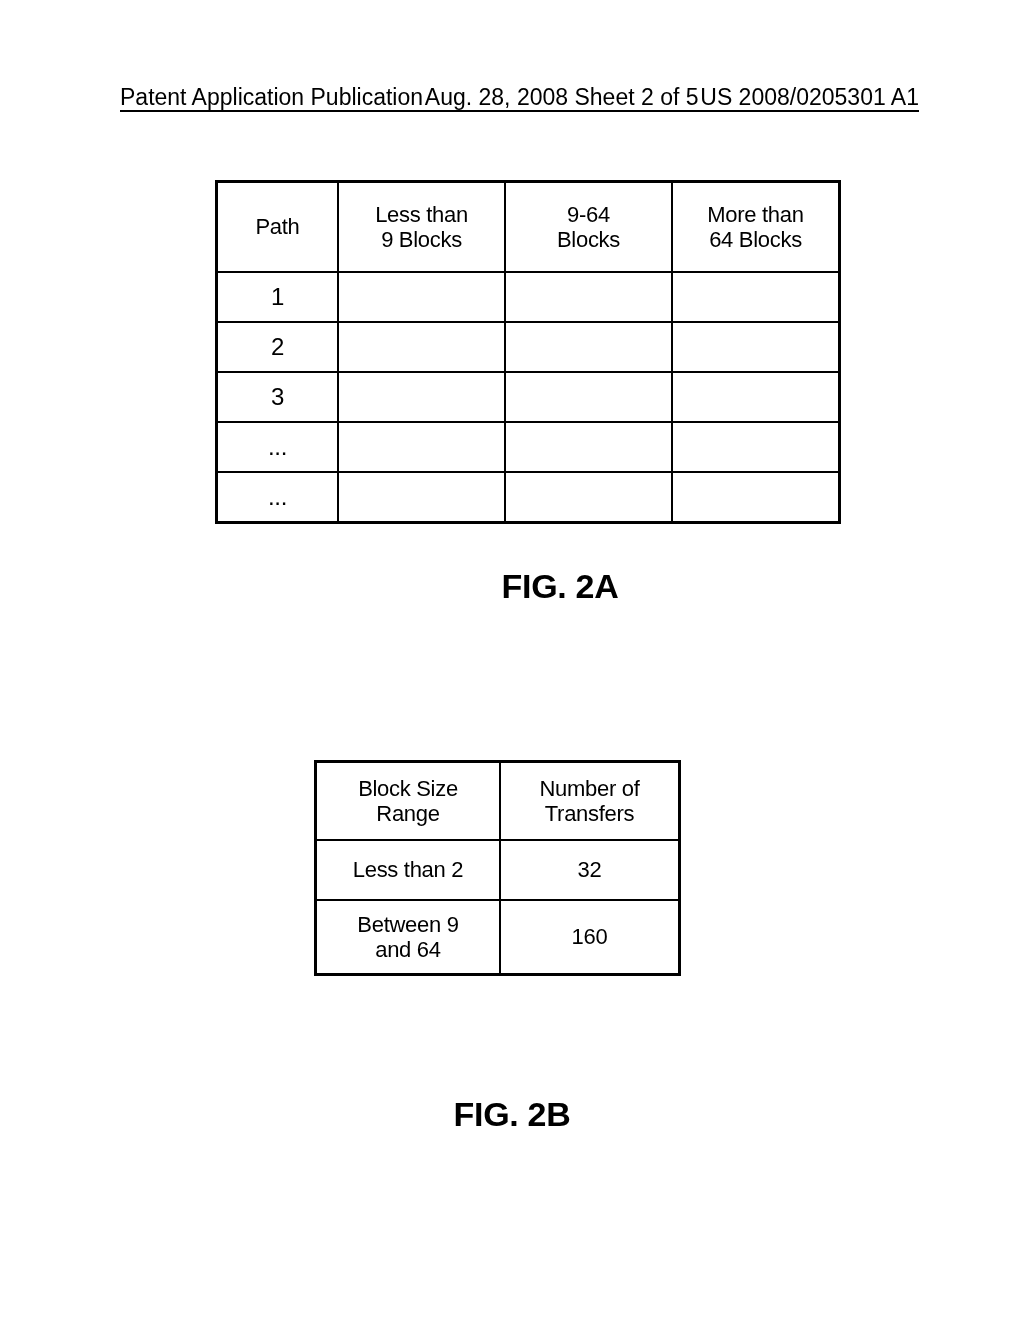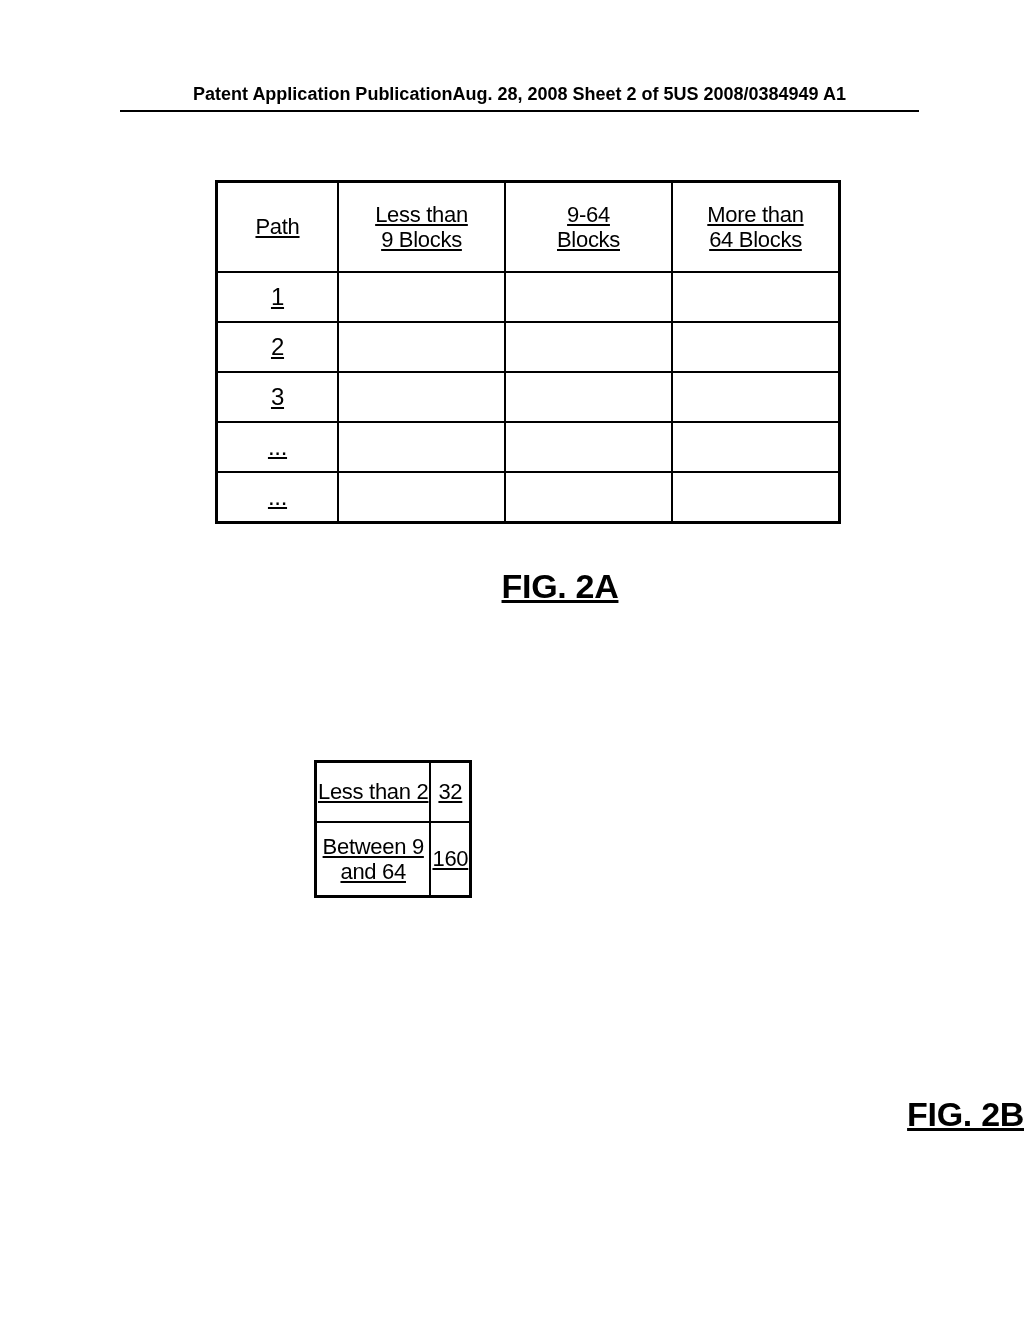--- a/index.html
+++ b/index.html
@@ -17,23 +17,23 @@
     height: 1320px;
     position: relative;
     box-sizing: border-box;
   }
   .header {
     position: absolute;
     top: 84px;
     left: 120px;
     right: 105px;
     display: flex;
-    justify-content: center;
-    font-size: 18px;
-    font-weight: bold;
+    justify-content: space-between;
+    font-size: 23px;
+    font-weight: normal;
   }
   .header-rule {
     position: absolute;
     top: 110px;
     left: 120px;
     right: 105px;
     border-top: 2px solid #000;
   }
   .tableA {
     position: absolute;
@@ -87,39 +87,38 @@
   .tableB th { height: 74px; }
   .tableB td { height: 56px; }
   .tableB .tall { height: 70px; }
   .colB1 { width: 180px; }
   .colB2 { width: 175px; }
   .figB-label {
     position: absolute;
     top: 1095px;
     left: 0;
     width: 1024px;
-    text-align: right;
+    text-align: center;
     font-size: 34px;
     font-weight: bold;
   }
   .condensed {
     font-family: "Arial Narrow", Arial, Helvetica, sans-serif;
     letter-spacing: -0.3px;
-    text-decoration: underline;
   }
 </style>
 </head>
 <body>
 
 <div class="page">
 
   <div class="header">
     <span>Patent Application Publication</span>
     <span>Aug. 28, 2008  Sheet 2 of 5</span>
-    <span>US 2008/0384949 A1</span>
+    <span>US 2008/0205301 A1</span>
   </div>
   <div class="header-rule"></div>
 
   <table class="tableA condensed">
     <tbody>
         <tr>
       <th class="col-path">Path</th>
       <th class="col-range">Less than<br>9 Blocks</th>
       <th class="col-range">9-64<br>Blocks</th>
       <th class="col-range">More than<br>64 Blocks</th>
@@ -154,20 +153,24 @@
       <td></td>
       <td></td>
     </tr>
   </tbody>
     </table>
 
   <div class="figA-label condensed">FIG. 2A</div>
 
   <table class="tableB condensed">
     <tbody>
+        <tr>
+      <th class="colB1">Block Size<br>Range</th>
+      <th class="colB2">Number of<br>Transfers</th>
+    </tr>
     <tr>
       <td>Less than 2</td>
       <td>32</td>
     </tr>
     <tr class="tall">
       <td class="tall">Between 9<br>and 64</td>
       <td class="tall">160</td>
     </tr>
   </tbody>
     </table>

